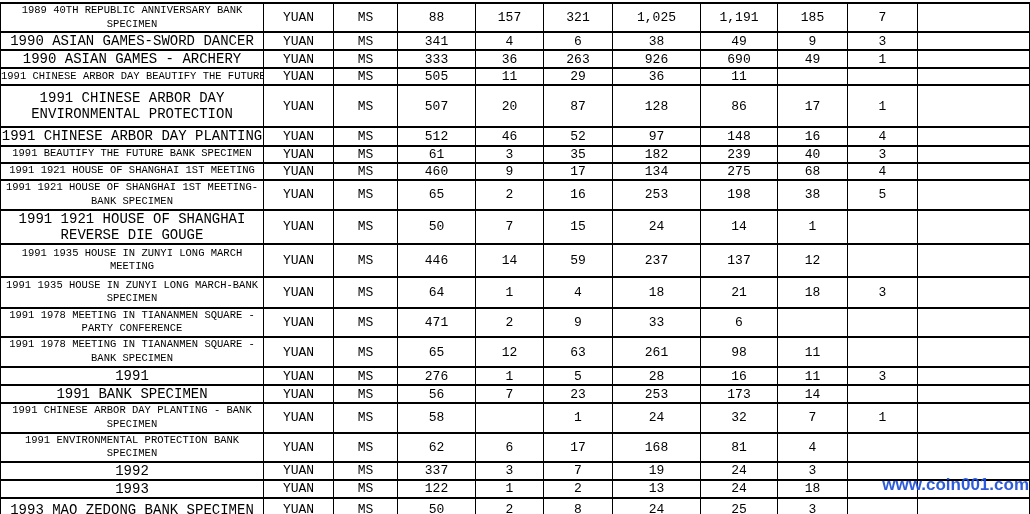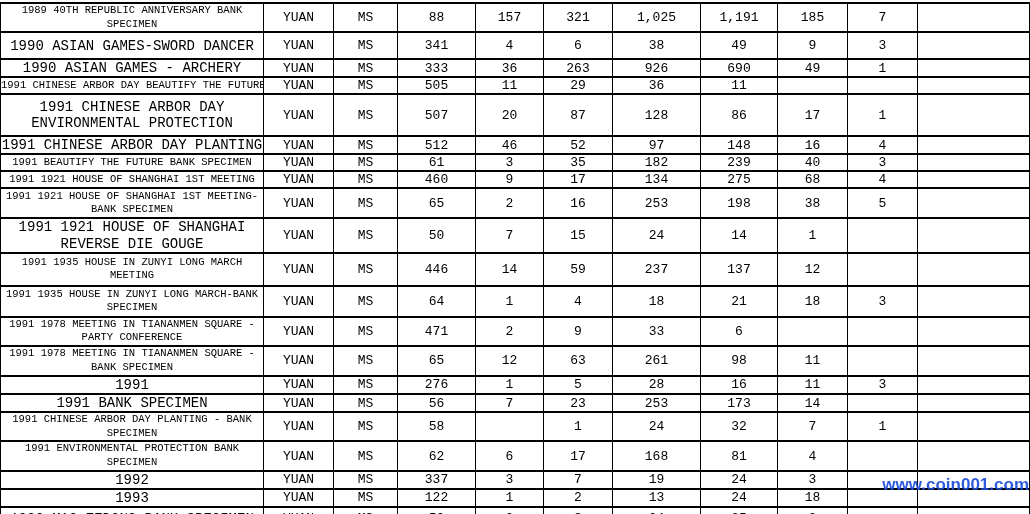--- a/index.html
+++ b/index.html
@@ -61,21 +61,21 @@
           <td class="grade">MS</td>
           <td class="num">88</td>
           <td class="num">157</td>
           <td class="num">321</td>
           <td class="num">1,025</td>
           <td class="num">1,191</td>
           <td class="num">185</td>
           <td class="num">7</td>
           <td class="num"></td>
         </tr>
-        <tr class="lg" style="height: 27px; border-radius: 8px;">
+        <tr class="lg" style="height: 18px; border-radius: 8px;">
           <td class="desc">1990 ASIAN GAMES-SWORD DANCER</td>
           <td class="unit">YUAN</td>
           <td class="grade">MS</td>
           <td class="num">341</td>
           <td class="num">4</td>
           <td class="num">6</td>
           <td class="num">38</td>
           <td class="num">49</td>
           <td class="num">9</td>
           <td class="num">3</td>

